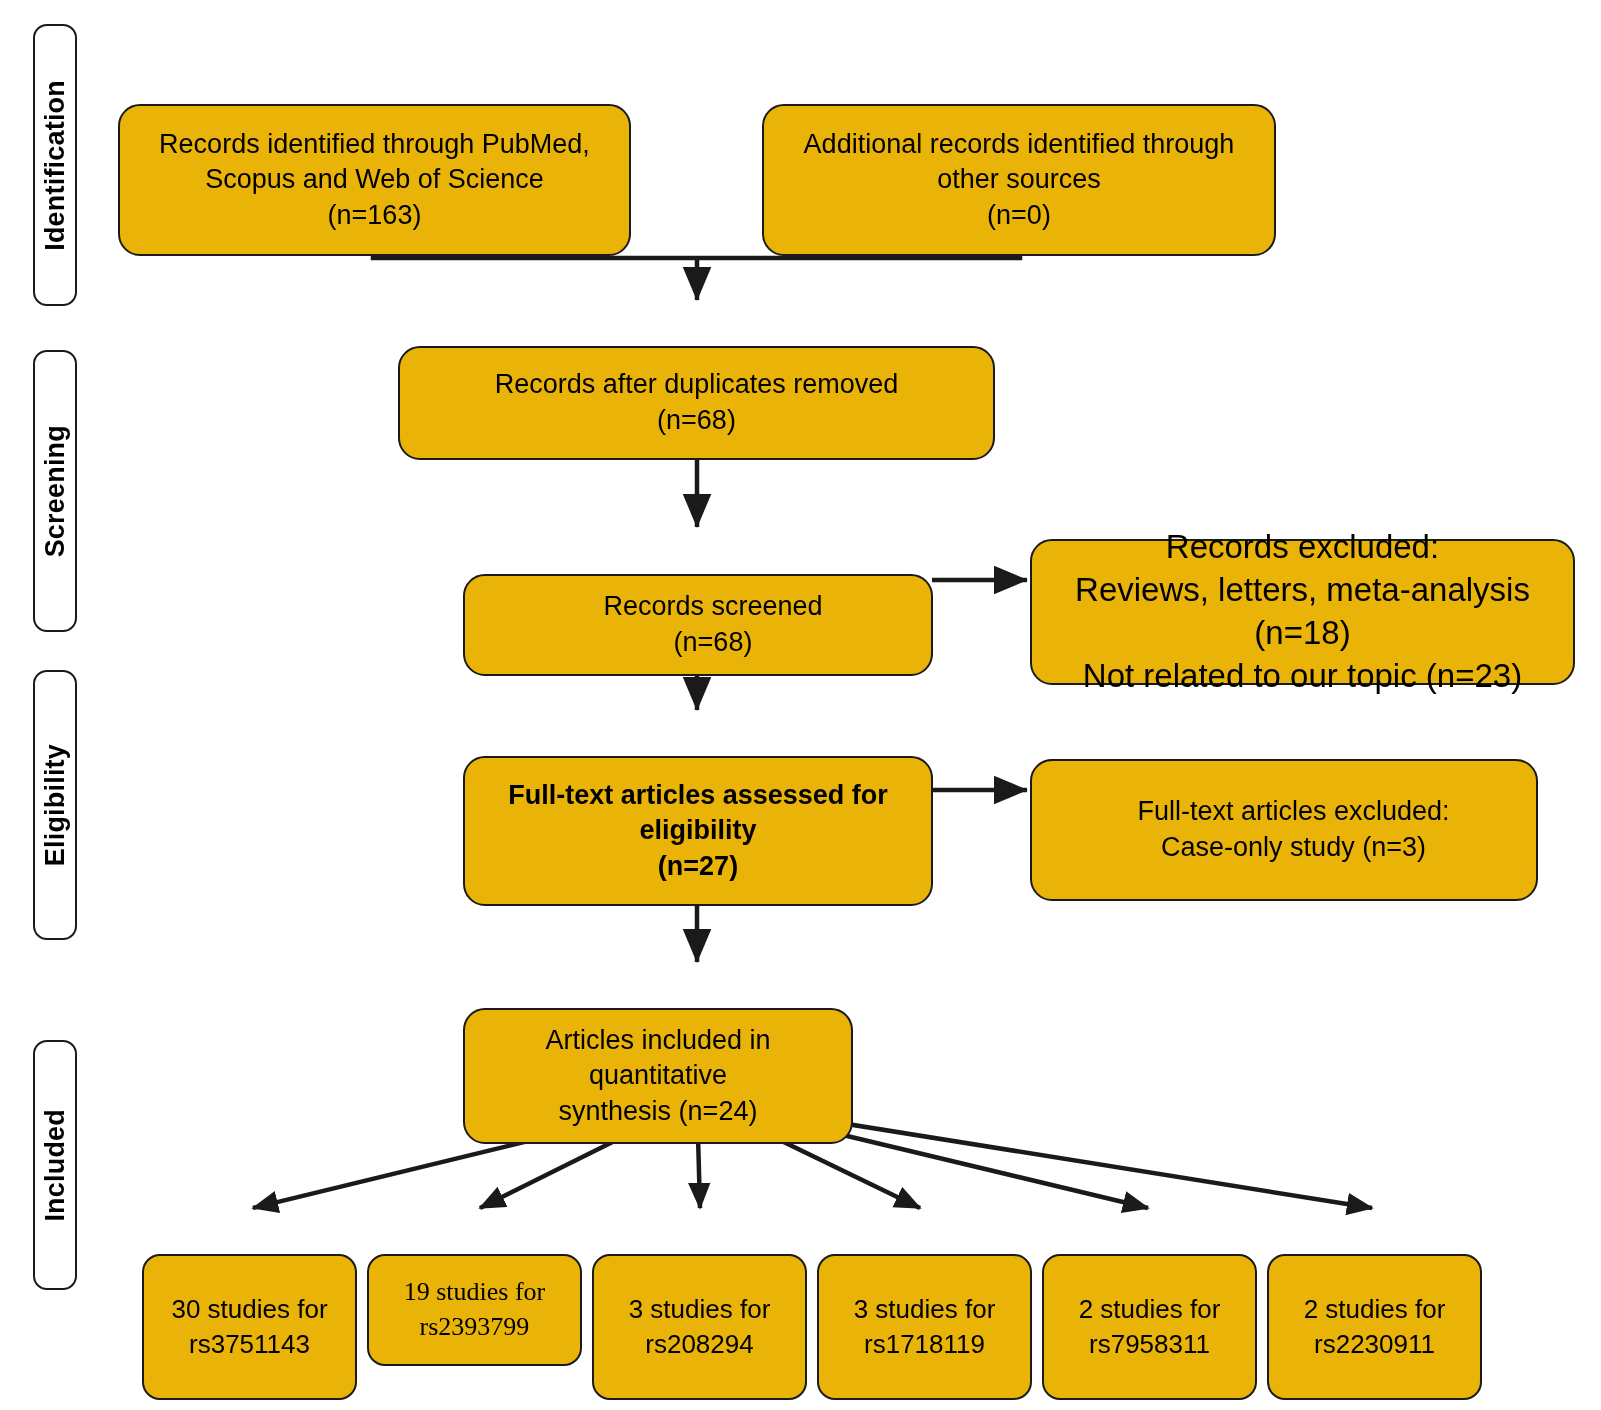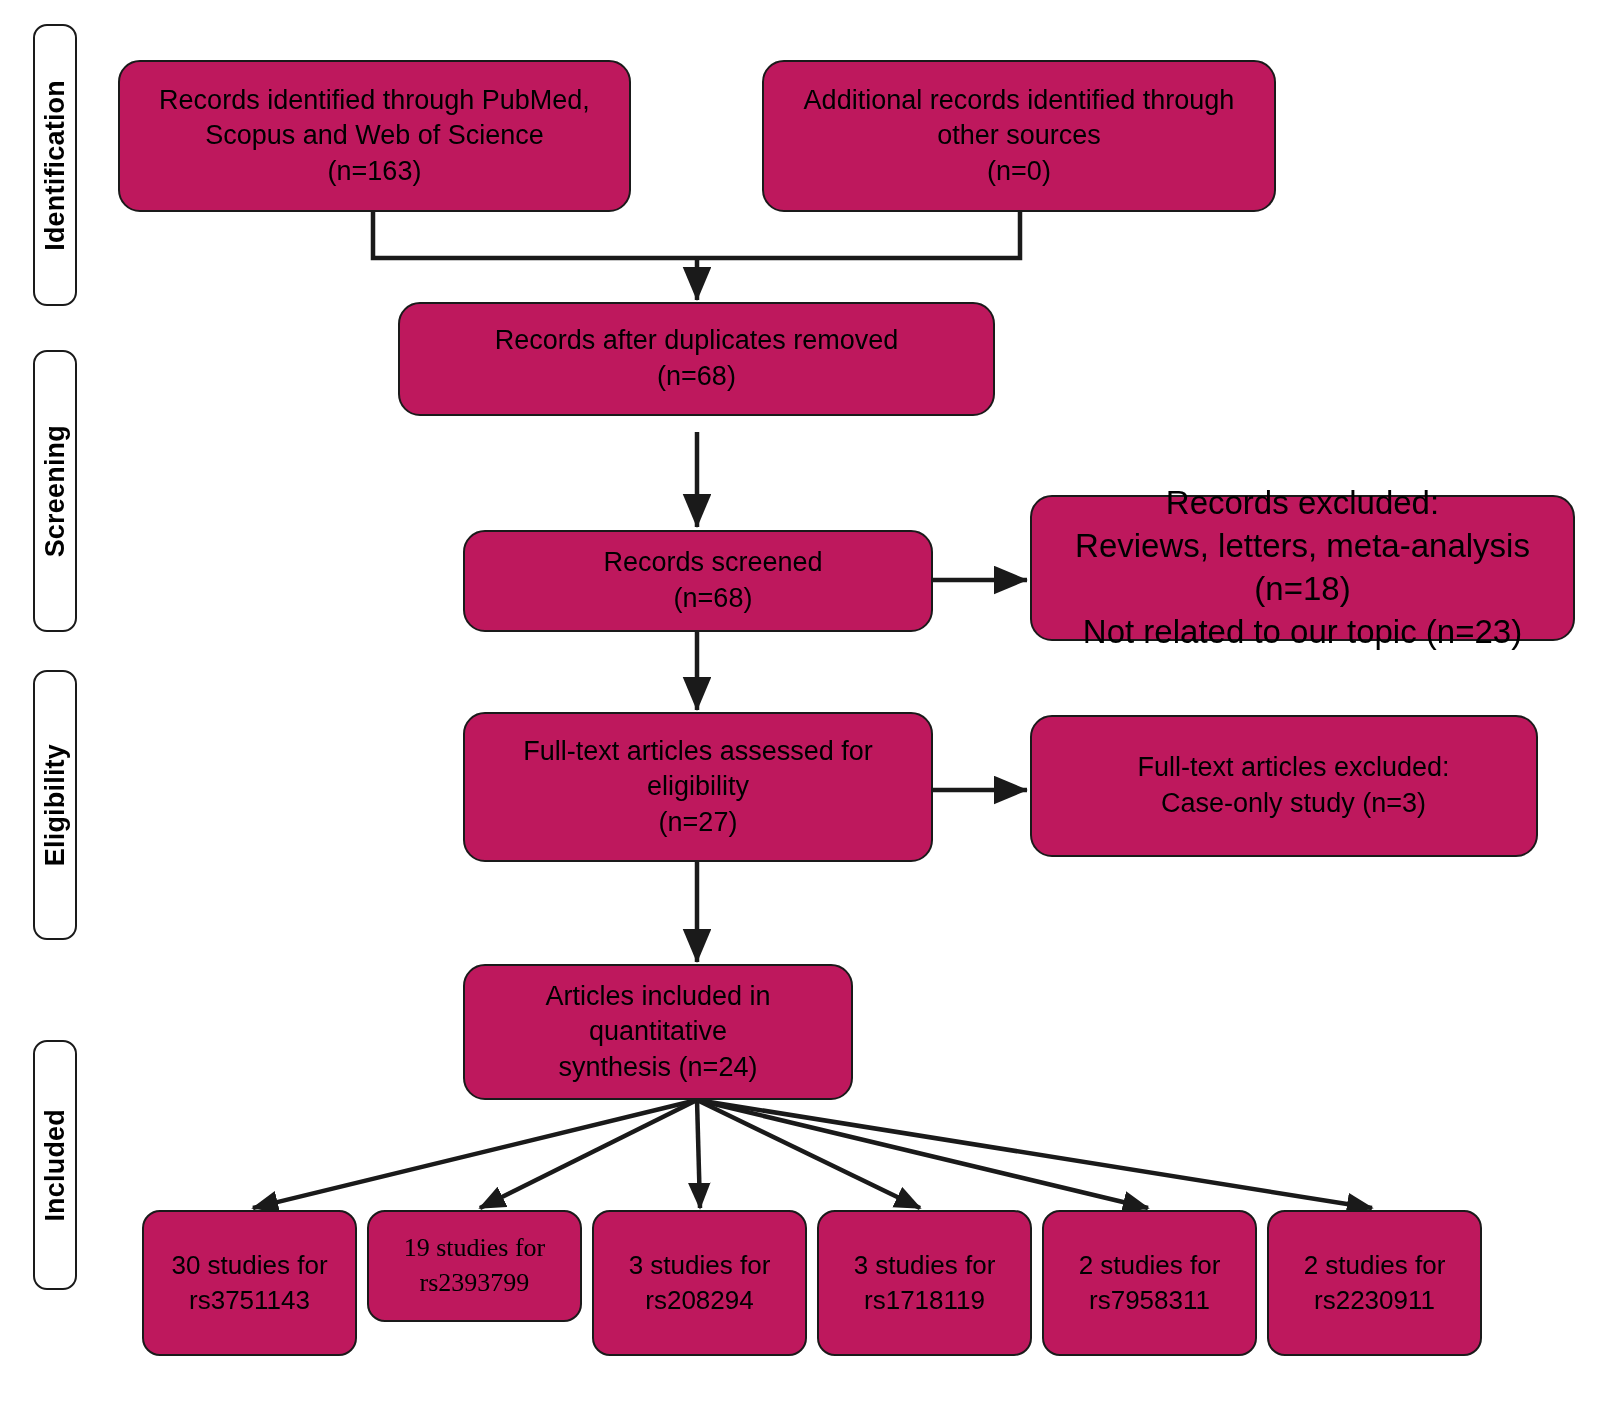--- a/index.html
+++ b/index.html
@@ -52,27 +52,28 @@
     white-space: nowrap;
     line-height: 1;
   }
 
   
   .node {
     position: absolute;
     box-sizing: border-box;
     border: 2.5px solid #1a1a1a;
     border-radius: 22px;
-    background: #be185d;
+    background: #eab308;
     z-index: 2;
     display: flex;
     align-items: center;
     justify-content: center;
     text-align: center;
     padding: 6px 14px;
+    margin-top: 44px;
   }
   .node .node-text {
     font-size: 27px;
     line-height: 1.32;
     white-space: pre-line;
   }
   .node.small .node-text {
     font-size: 33px;
     line-height: 1.30;
   }
@@ -162,21 +163,21 @@
     <span class="node-text">Records screened
 (n=68)</span>
   </div>
 
   <div class="node small" style="left:1030px; top:495px; width:545px; height:146px;">
     <span class="node-text">Records excluded:
 Reviews, letters, meta-analysis (n=18)
 Not related to our topic (n=23)</span>
   </div>
 
-  <div class="node" style="left:463px; top:712px; width:470px; height:150px;">
+  <div class="node" style="left:463px; top:712px; width:470px; height:150px;font-weight:bold;">
     <span class="node-text">Full-text articles assessed for
 eligibility
 (n=27)</span>
   </div>
 
   <div class="node" style="left:1030px; top:715px; width:508px; height:142px;padding-left:33px;">
     <span class="node-text">Full-text articles excluded:
 Case-only study (n=3)</span>
   </div>
 

